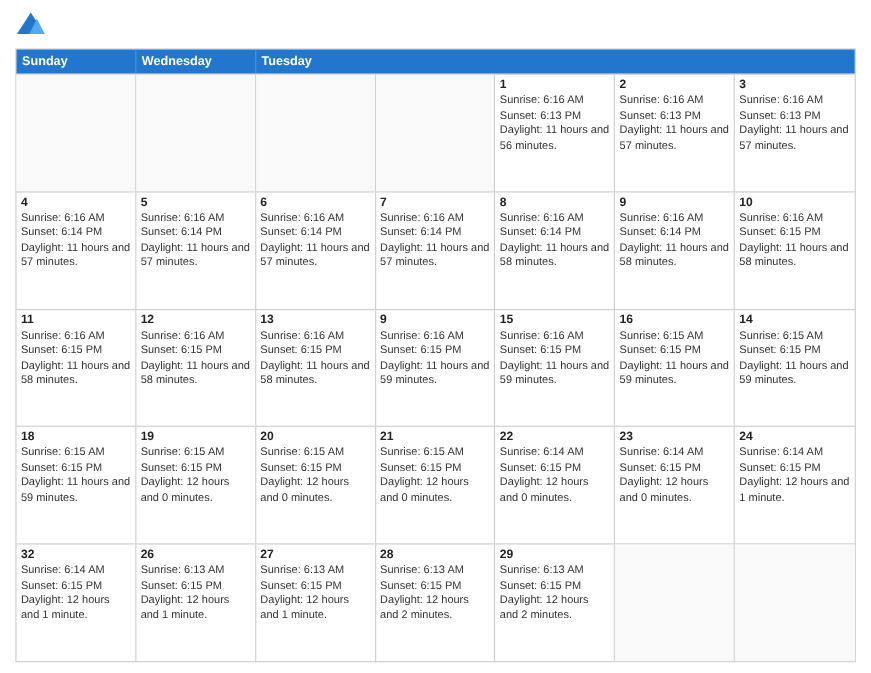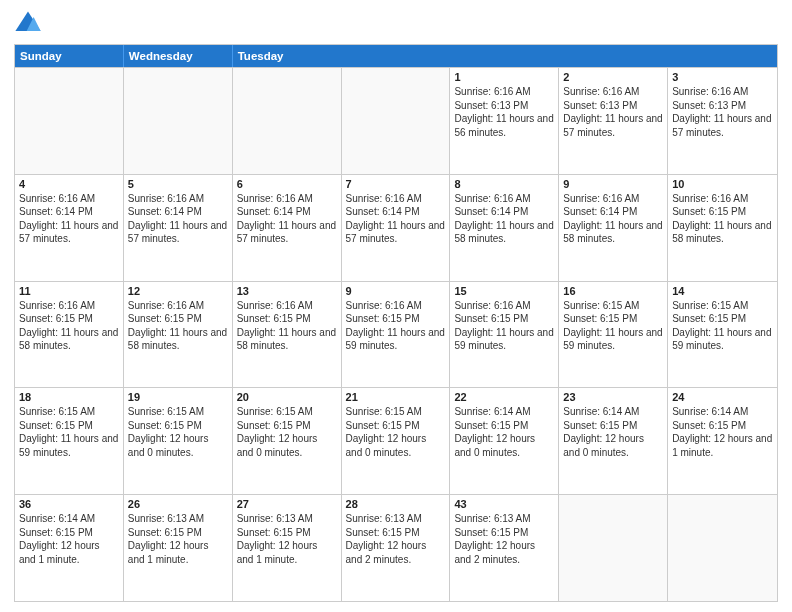--- a/index.html
+++ b/index.html
@@ -294,21 +294,21 @@
           </div>
           <div class="cal-cell">
             <div class="cell-day">24</div>
             <div class="cell-info" style="white-space: pre-line;">Sunrise: 6:14 AM
 Sunset: 6:15 PM
 Daylight: 12 hours and 1 minute.</div>
           </div>
         </div>
         <div class="cal-row">
           <div class="cal-cell">
-            <div class="cell-day">36</div>
+            <div class="cell-day">32</div>
             <div class="cell-info" style="white-space: pre-line;">Sunrise: 6:14 AM
 Sunset: 6:15 PM
 Daylight: 12 hours and 1 minute.</div>
           </div>
           <div class="cal-cell">
             <div class="cell-day">26</div>
             <div class="cell-info" style="white-space: pre-line;">Sunrise: 6:13 AM
 Sunset: 6:15 PM
 Daylight: 12 hours and 1 minute.</div>
           </div>
@@ -318,21 +318,21 @@
 Sunset: 6:15 PM
 Daylight: 12 hours and 1 minute.</div>
           </div>
           <div class="cal-cell">
             <div class="cell-day">28</div>
             <div class="cell-info" style="white-space: pre-line;">Sunrise: 6:13 AM
 Sunset: 6:15 PM
 Daylight: 12 hours and 2 minutes.</div>
           </div>
           <div class="cal-cell">
-            <div class="cell-day">43</div>
+            <div class="cell-day">29</div>
             <div class="cell-info" style="white-space: pre-line;">Sunrise: 6:13 AM
 Sunset: 6:15 PM
 Daylight: 12 hours and 2 minutes.</div>
           </div>
           <div class="cal-cell empty"></div>
           <div class="cal-cell empty"></div>
         </div>
       </div>
   </div>
 </div>

